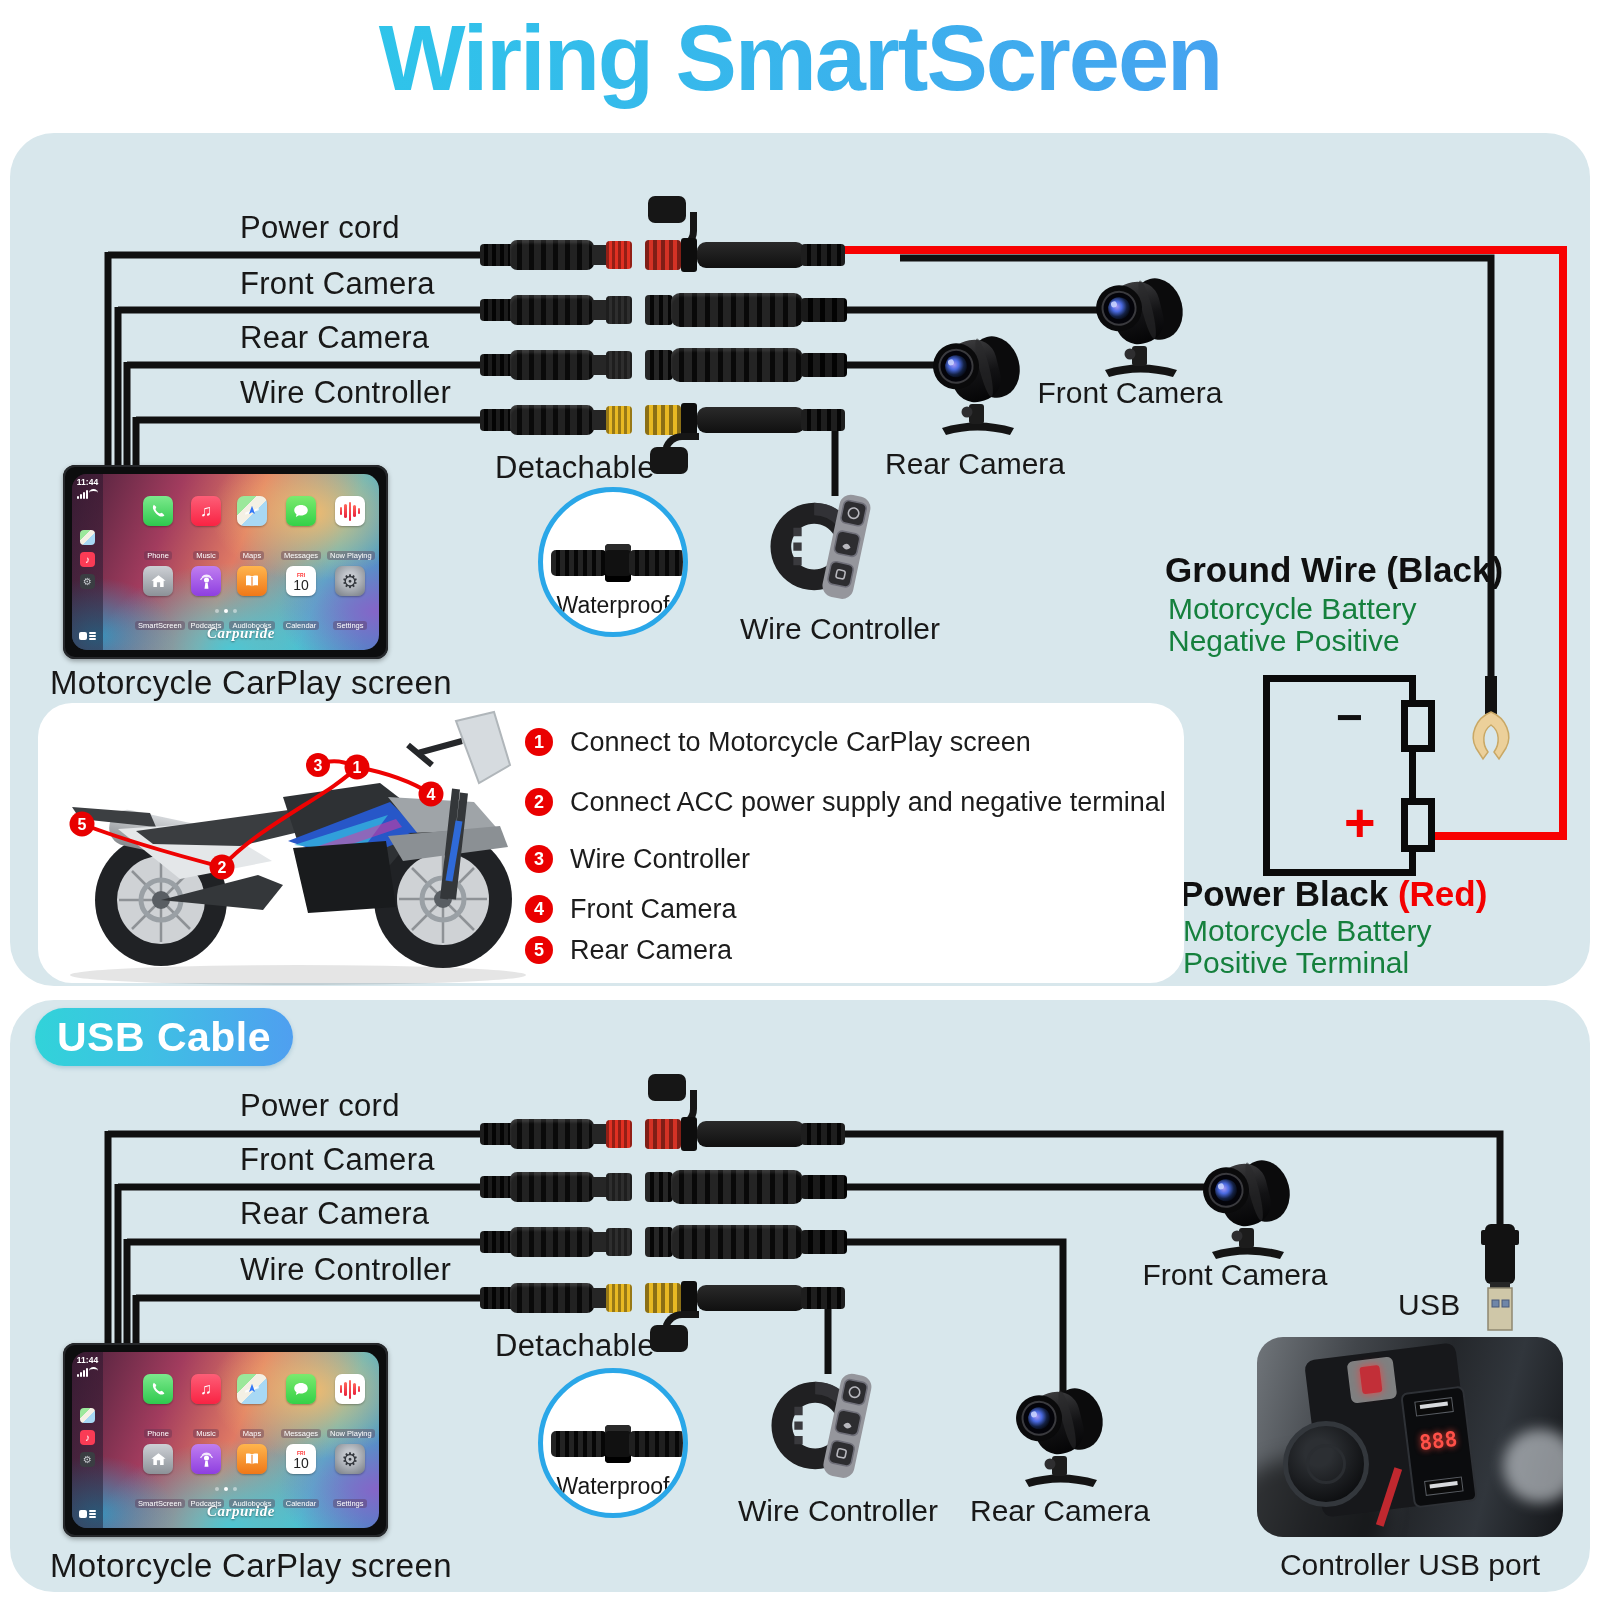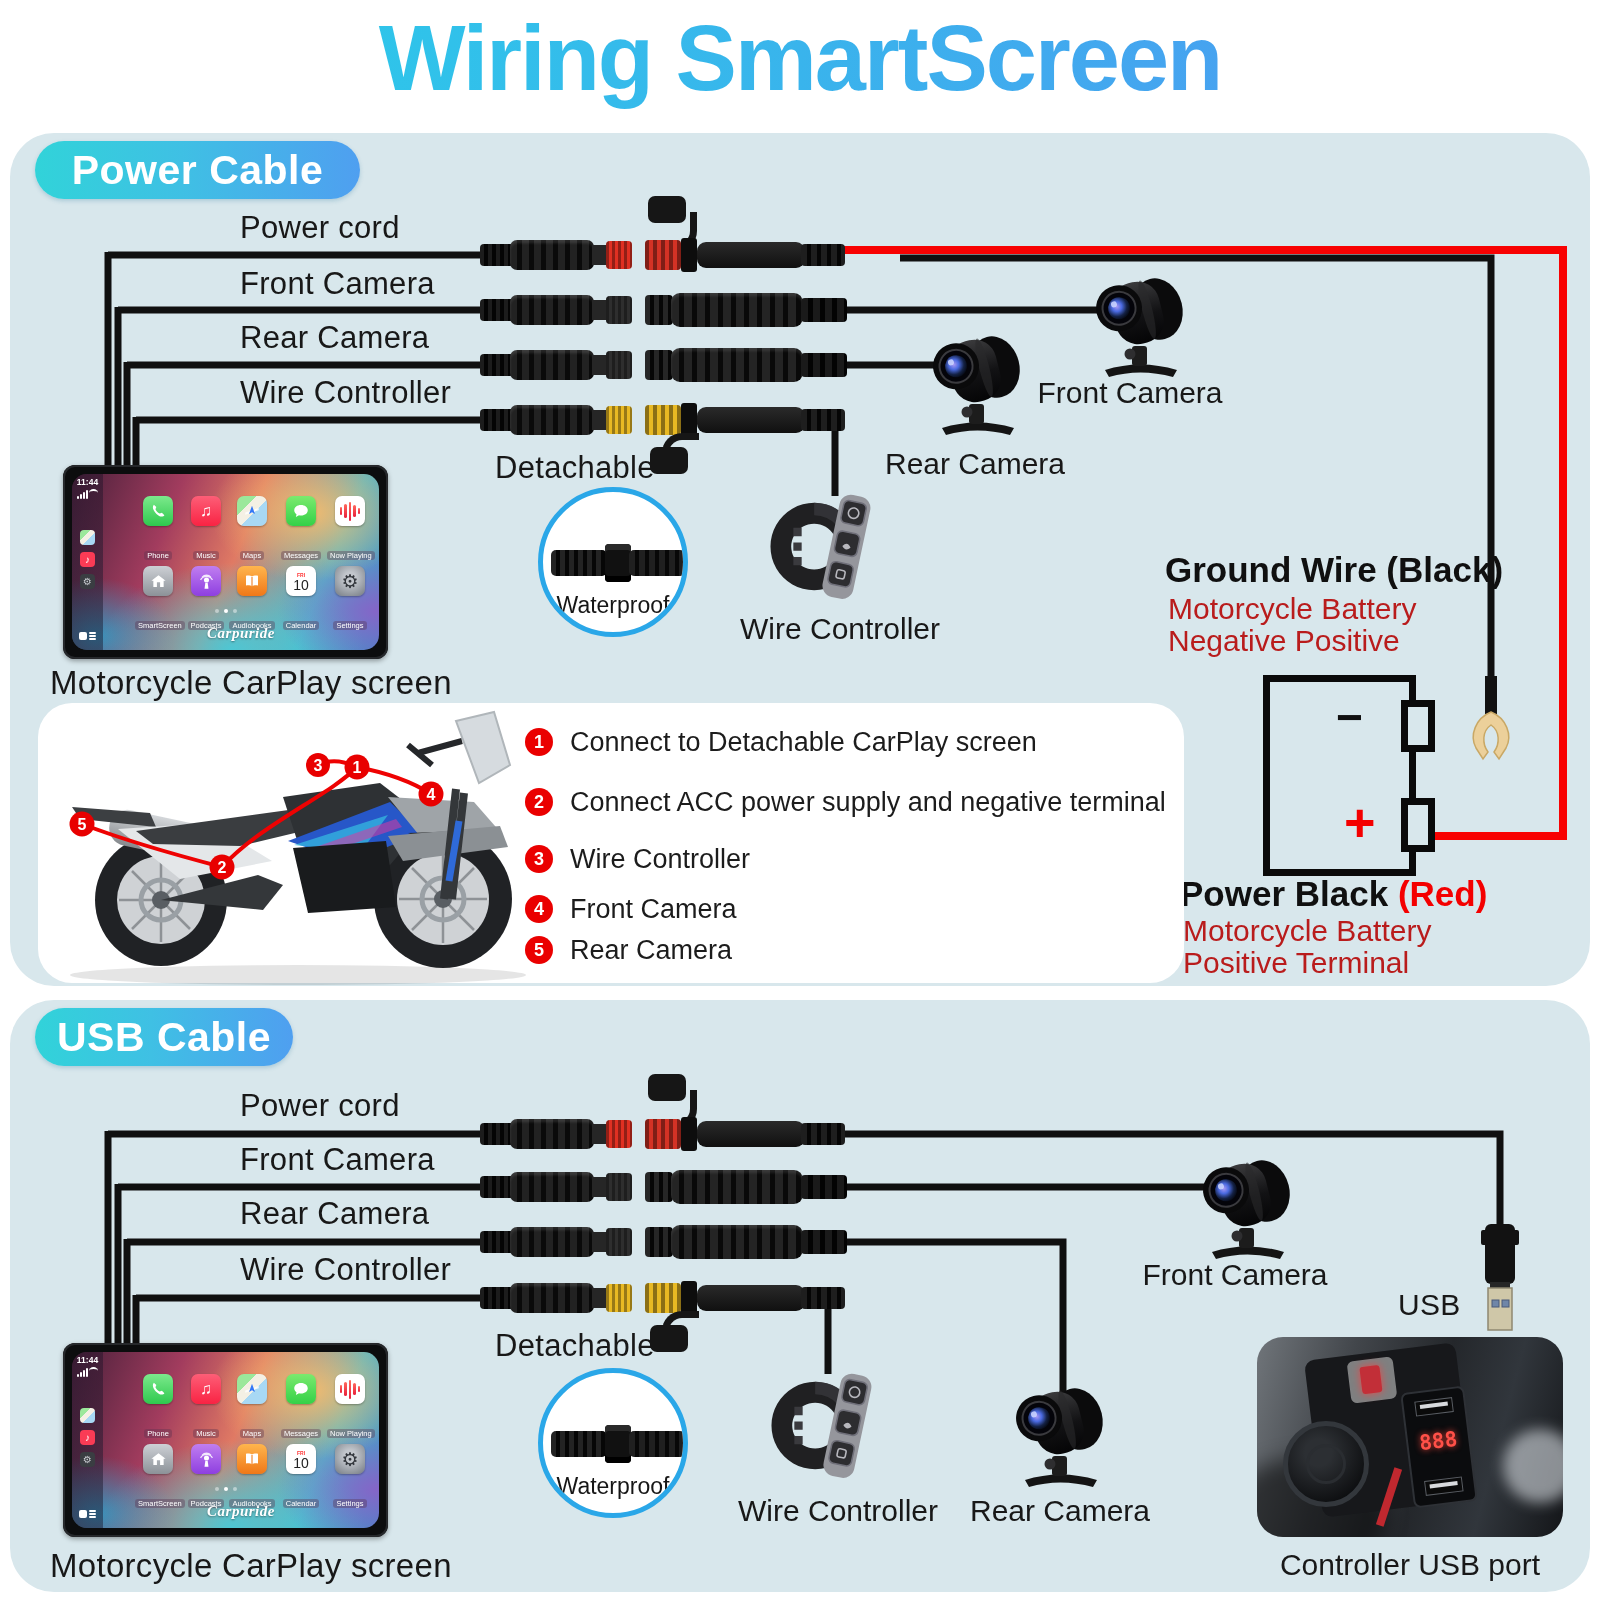--- a/index.html
+++ b/index.html
@@ -20,21 +20,21 @@
   
   #main-title{position:absolute;top:6px;left:0;width:1600px;text-align:center;
     font-size:92px;font-weight:800;letter-spacing:-2px;
     background:linear-gradient(90deg,#2cc9e9 15%,#39b4ec 50%,#4b9df1 85%);
     -webkit-background-clip:text;background-clip:text;color:transparent;}
 
   
   .lbl{position:absolute;font-size:31px;color:#181818;white-space:nowrap;letter-spacing:.3px;}
   .dlbl{position:absolute;font-size:30px;color:#181818;text-align:center;white-space:nowrap;}
   .bold-title{position:absolute;font-size:35px;font-weight:bold;color:#101010;white-space:nowrap;text-align:right;}
-  .sub{position:absolute;font-size:30px;color:#b91c1c;white-space:nowrap;}
+  .sub{position:absolute;font-size:30px;color:#15803d;white-space:nowrap;}
   .red-text{color:#f40000;}
 
   
   svg.wires{position:absolute;left:0;top:0;z-index:3;pointer-events:none;}
   .z4{z-index:4;}
 
   
   .connL{position:absolute;width:152px;height:30px;z-index:4;}
   .connL .boot{position:absolute;left:0;top:4px;width:34px;height:22px;border-radius:4px;
     background:repeating-linear-gradient(90deg,#1c1c1c 0 4px,#040404 4px 8px);}
@@ -215,21 +215,20 @@
           <rect x="69" y="85" width="8" height="8" rx="2" fill="none" stroke="#b8b8be" stroke-width="1.5"></rect>
         </g>
         <path d="M30,44 h-8 v8 h8 z M30,58 h-8 v8 h8 z M30,72 h-8 v8 h8 z" fill="#3a3a3e"></path>
       </g>
     </defs>
   </svg>
 
   <div id="main-title">Wiring SmartScreen</div>
 
   <div id="power-section" class="section"></div>
-  <div class="badge" style="left:35px;top:141px;width:325px;">Power Cable</div>
   <div class="white-box"></div>
 
   <svg class="wires" width="1600" height="1600">
 
     <path d="M740,250 H1563 V836 H1432" stroke="#f80202" stroke-width="8" fill="none"></path>
 
     <g stroke="#101010" stroke-width="7" fill="none">
       <path d="M108,255 H495 M118,310 H495 M127,365 H495 M136,420 H495"></path>
       <path d="M108,252 V466 M118,307 V466 M127,362 V466 M136,417 V466"></path>
       <path d="M900,258 H1491 V682"></path>
@@ -469,21 +468,21 @@
       <circle cx="24" cy="121" r="12.5" fill="#e80000"></circle>
         <text x="24" y="127" fill="#fff">5</text>
       <circle cx="164" cy="164" r="12.5" fill="#e80000"></circle>
         <text x="164" y="170" fill="#fff">2</text>
     </g>
   </svg>
 
   <div class="steps">
       <div class="step">
         <span class="step-num">1</span>
-        <span class="step-text">Connect to Detachable CarPlay screen</span>
+        <span class="step-text">Connect to Motorcycle CarPlay screen</span>
       </div>
       <div class="step">
         <span class="step-num">2</span>
         <span class="step-text">Connect ACC power supply and negative terminal</span>
       </div>
       <div class="step">
         <span class="step-num">3</span>
         <span class="step-text">Wire Controller</span>
       </div>
       <div class="step">

